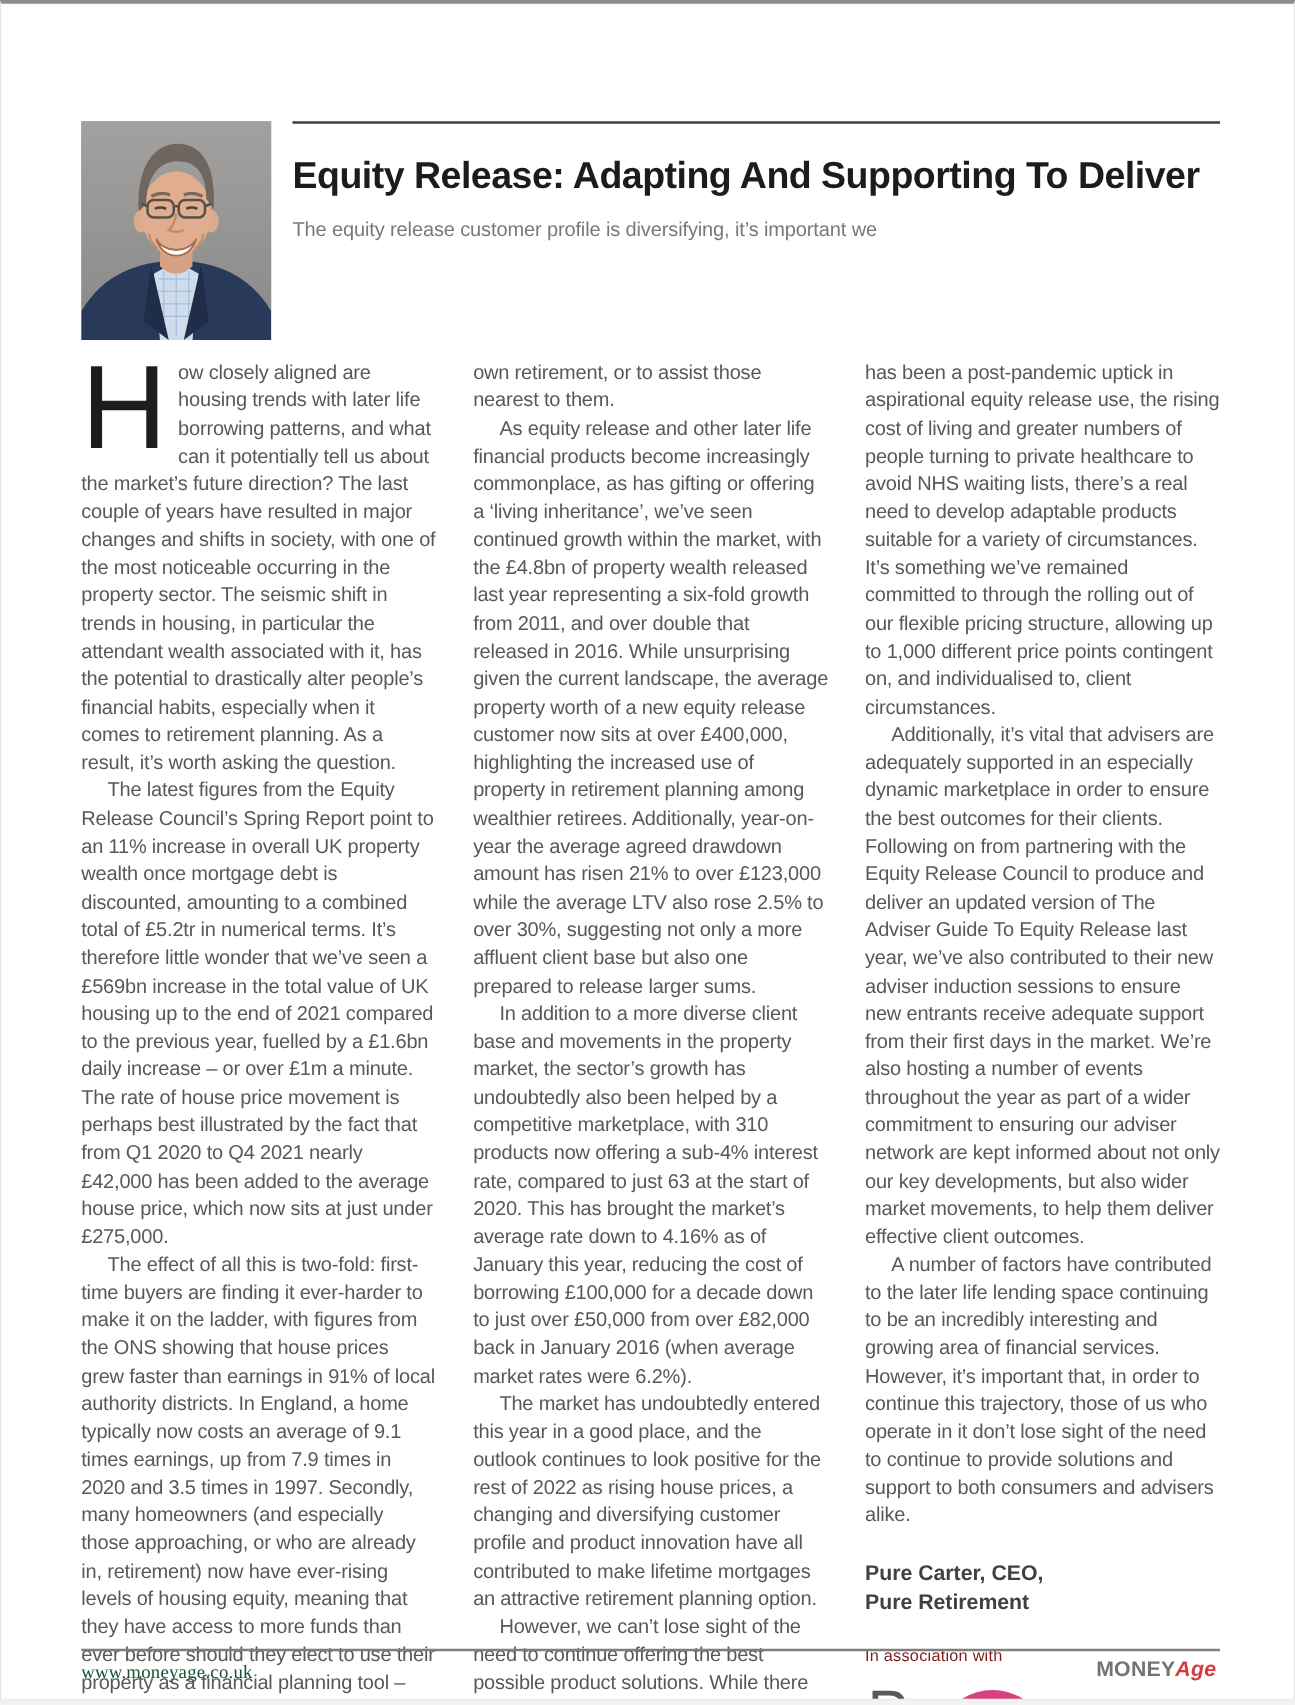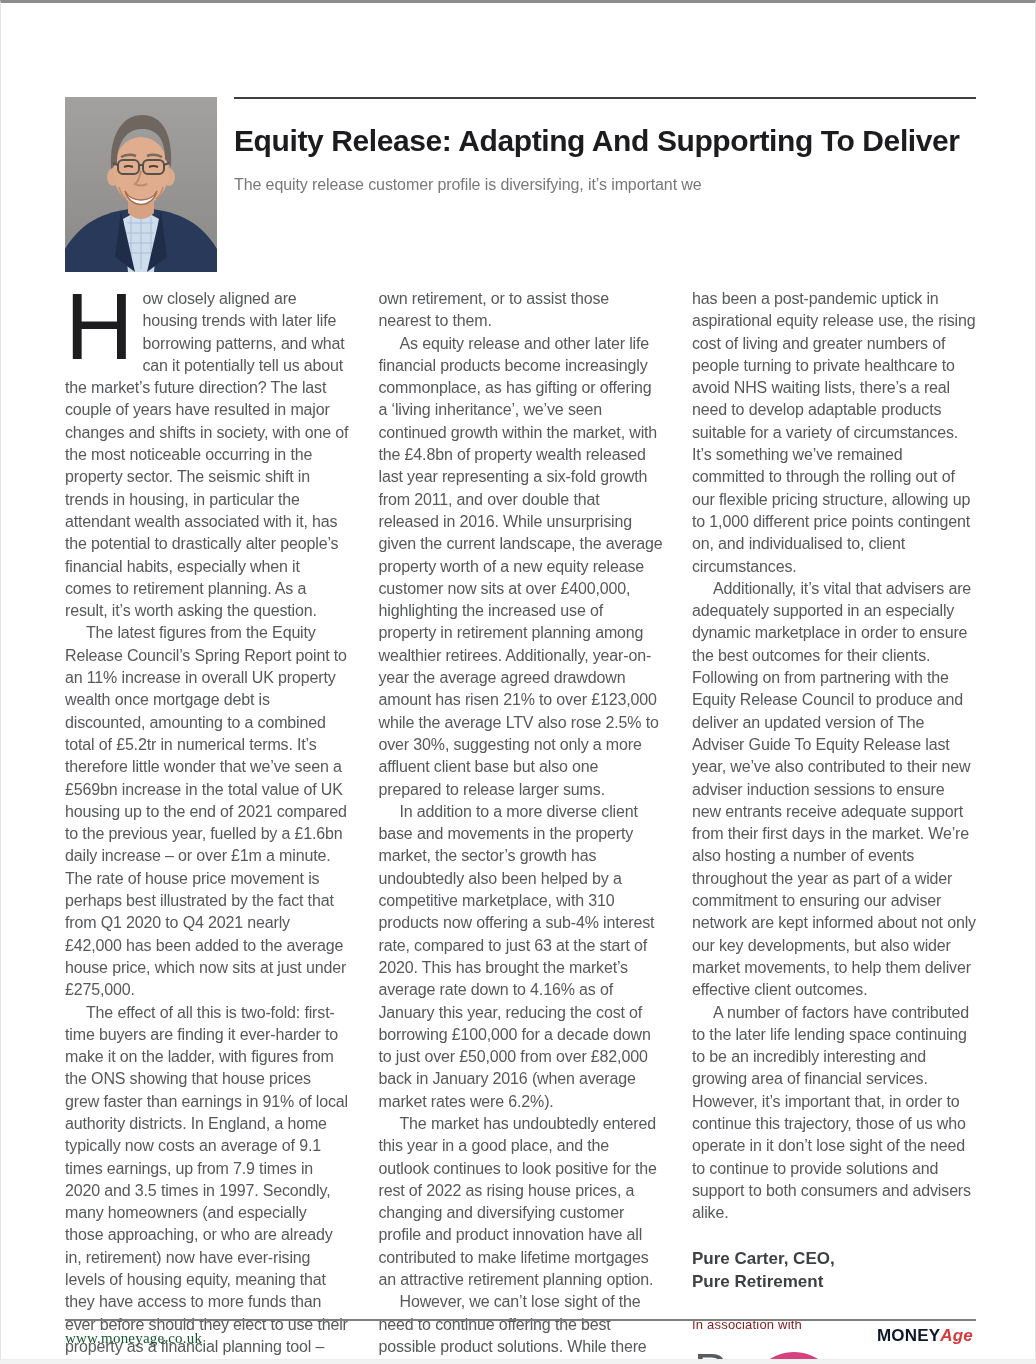--- a/index.html
+++ b/index.html
@@ -49,21 +49,21 @@
   }
   .rainbow { position: absolute; left: 62px; top: -6px; }
 
   
   .footer-rule { position: absolute; left: 64px; top: 1316px; width: 911px; border-top: 2px solid #7e7e7e; height: 0; }
   .footer-url {
     position: absolute; left: 64px; top: 1327px;
     font-family: "Liberation Serif", serif; font-size: 15px; color: #14532d; letter-spacing: 0.2px;
   }
   .brand { position: absolute; right: 62px; top: 1323px; font-size: 17px; font-weight: 700; letter-spacing: 0.2px; }
-  .brand .money { color: #0f172a; }
+  .brand .money { color: #737373; }
   .brand .age { color: #d7383c; font-style: italic; }
 </style>
 </head>
 <body>
 
 <div class="page">
 
   <div class="photo">
     <svg width="152" height="175" viewBox="0 0 152 175">
       <defs>

